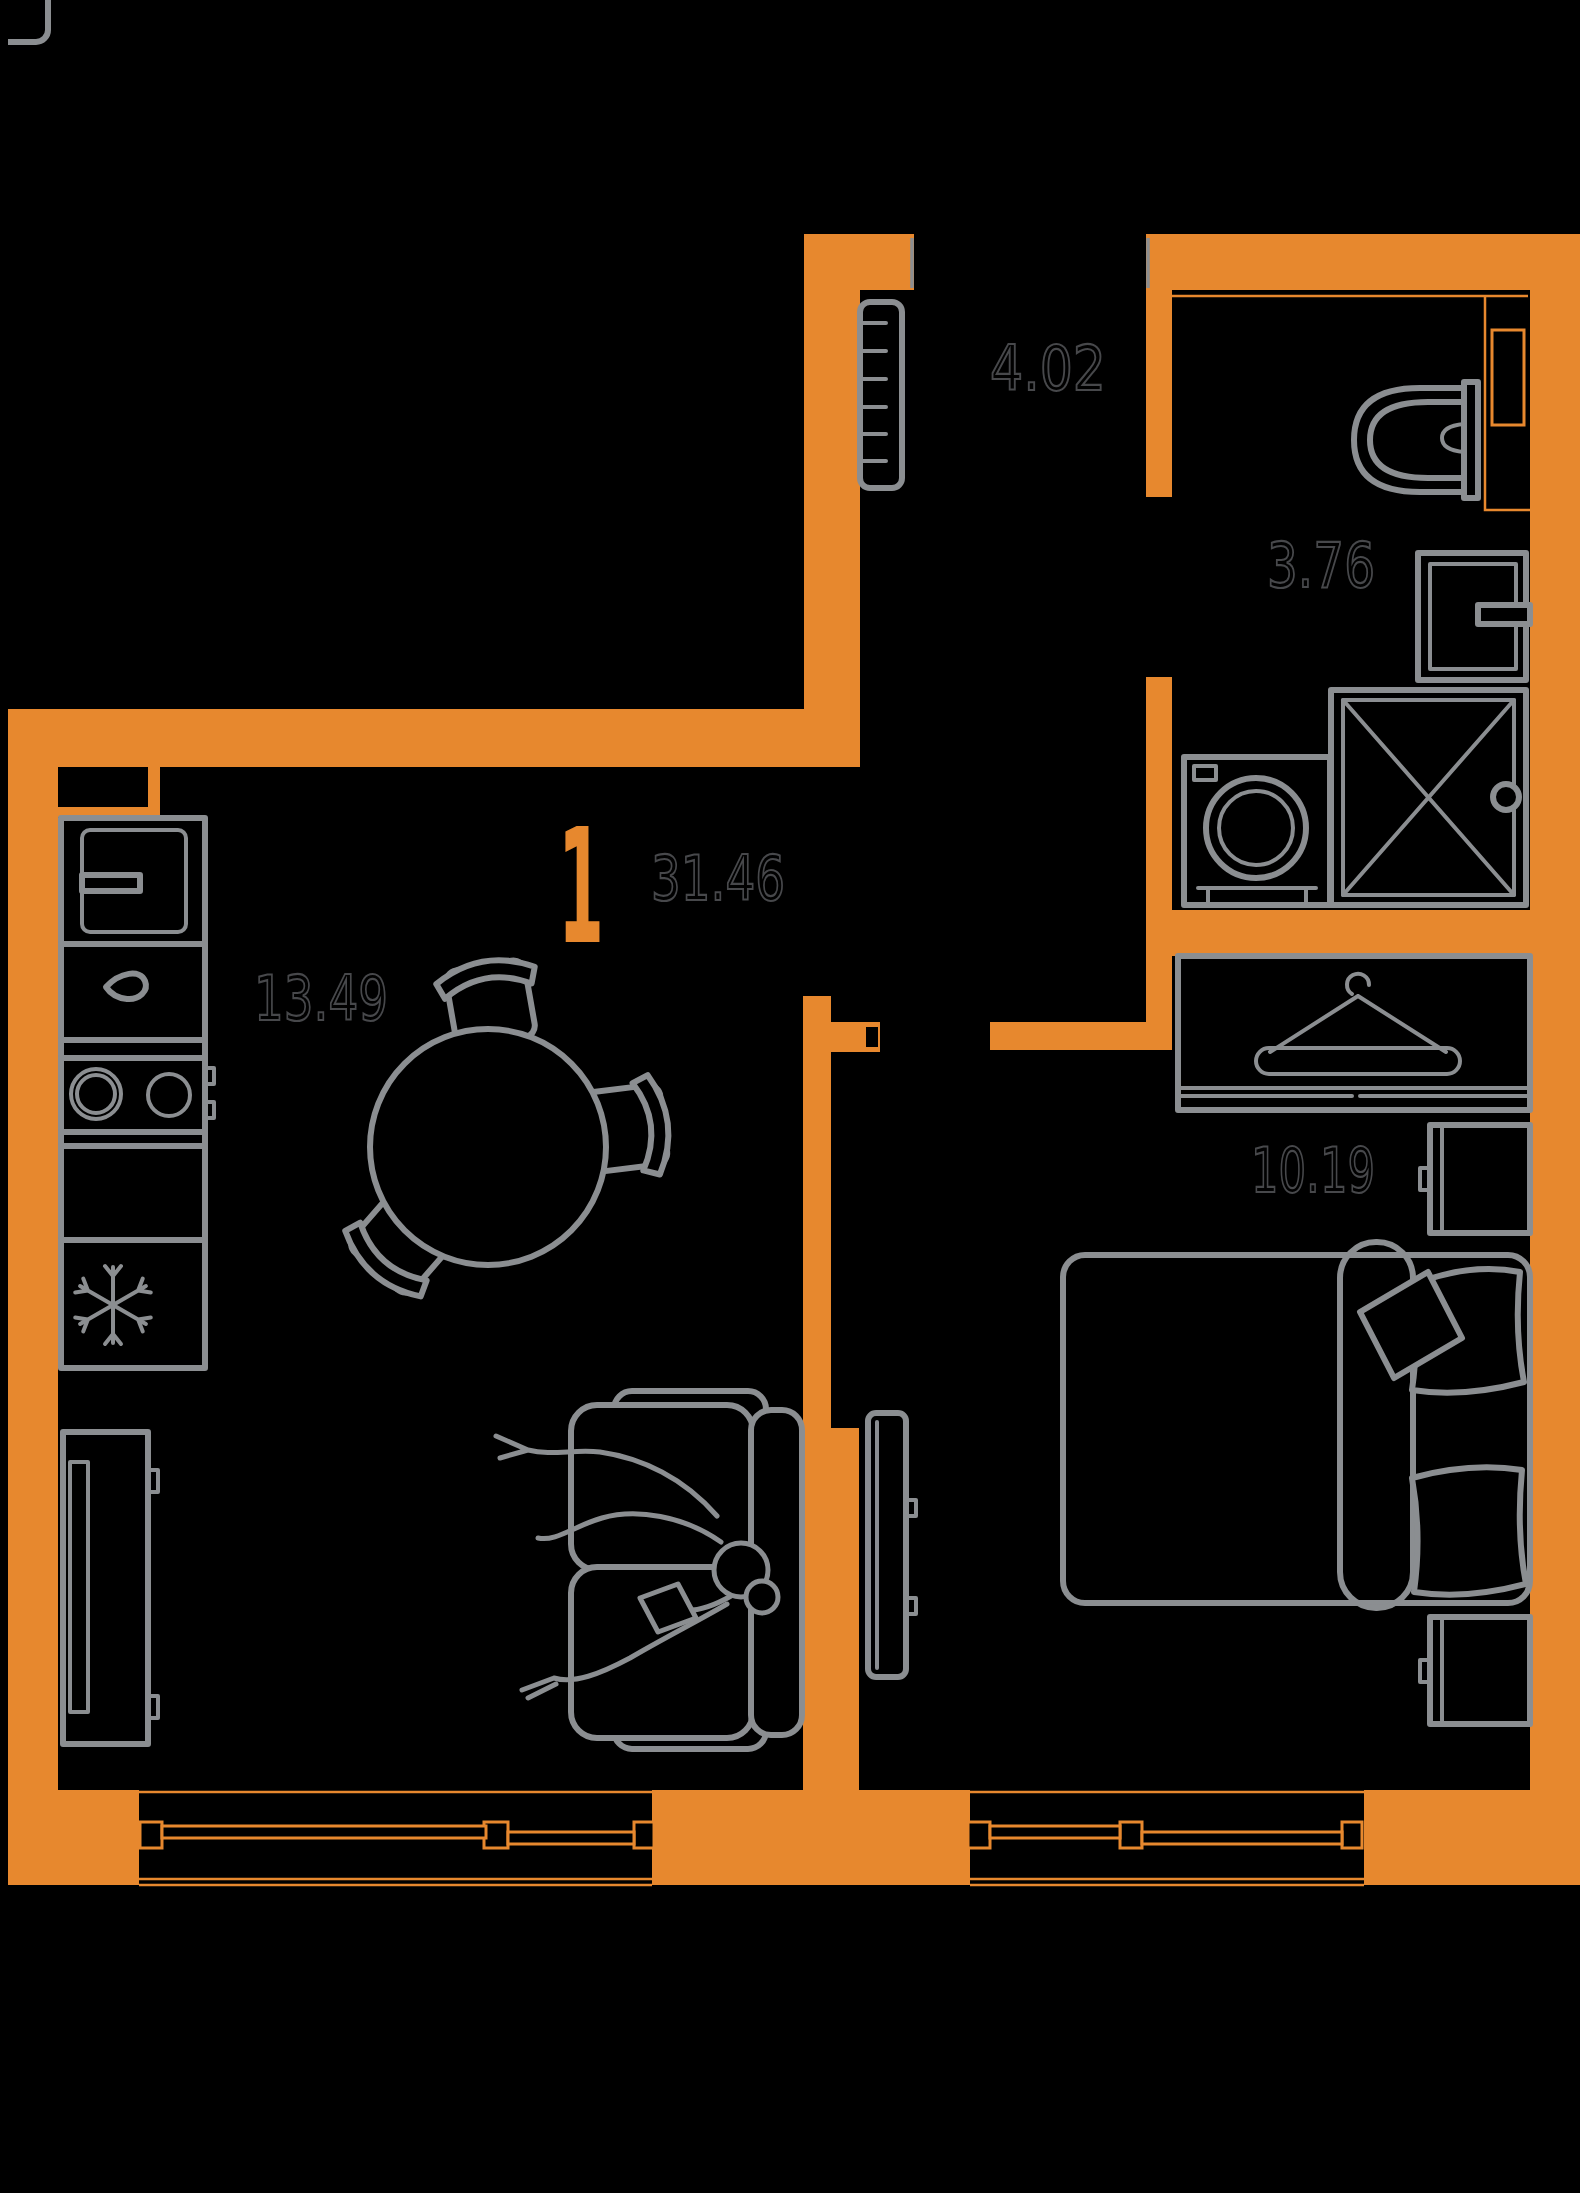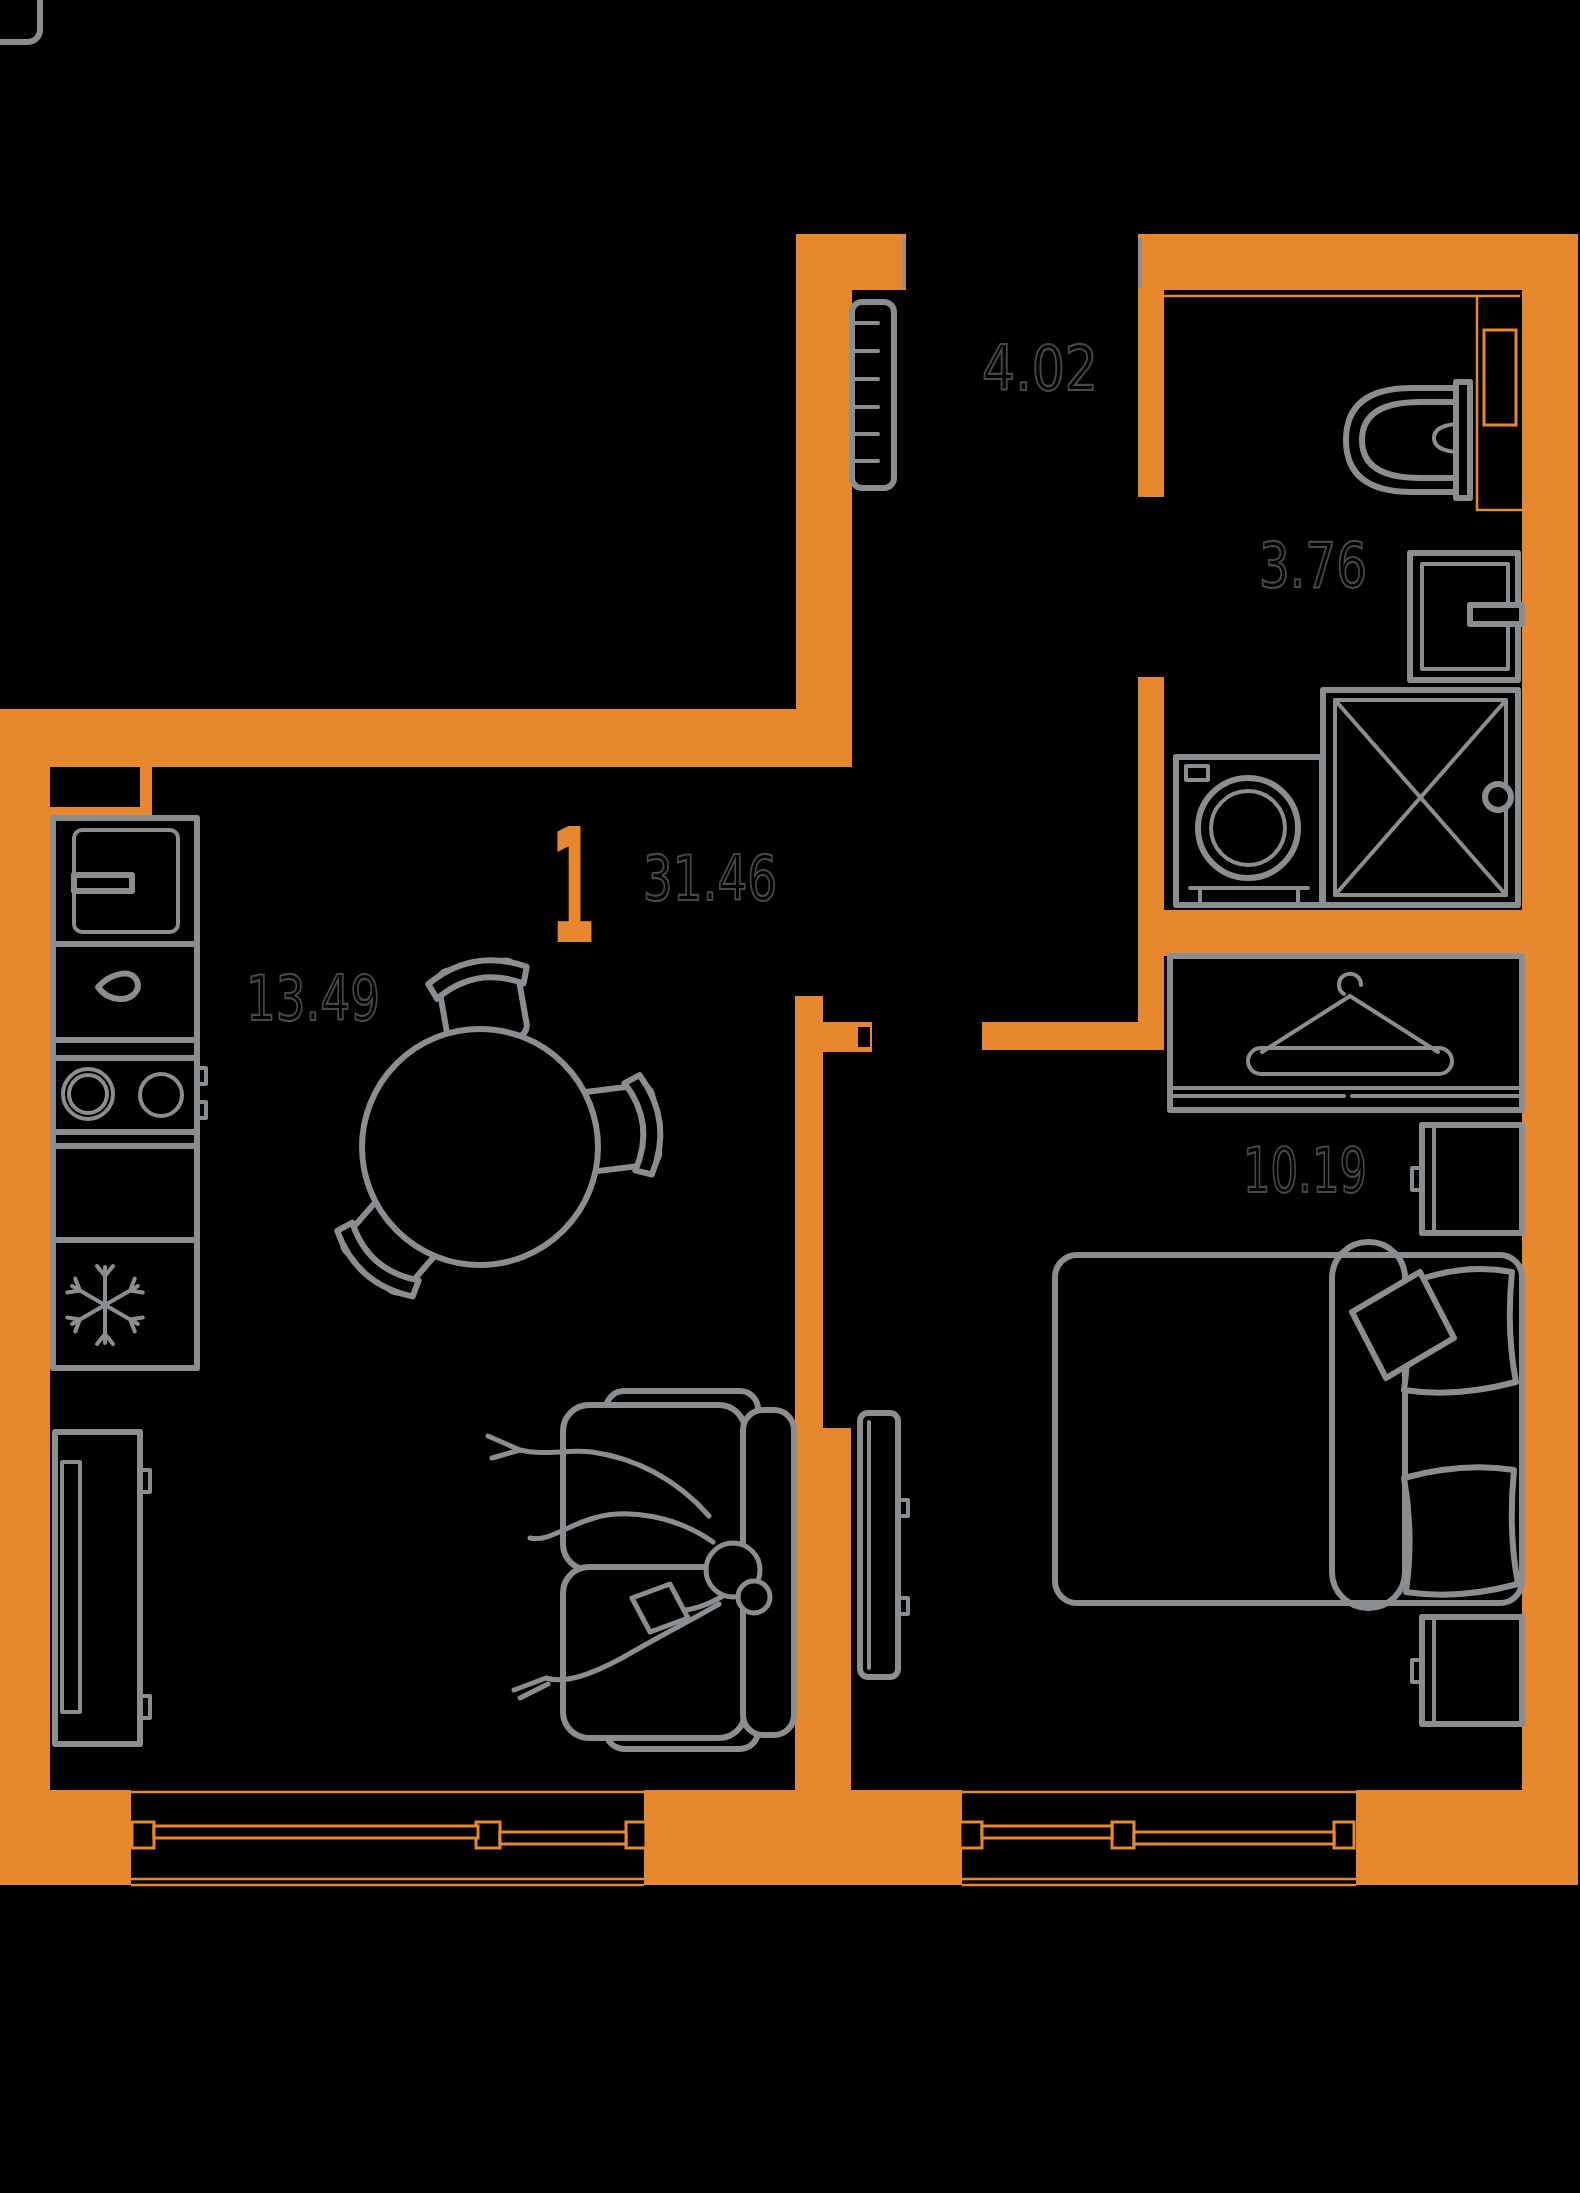--- a/index.html
+++ b/index.html
@@ -1,19 +1,19 @@
 <!DOCTYPE html>
 <html style="--background: #000000; --wall: #E7882E; --furniture: #8B8E91; --label_outline: #47484B;"><head>
 <meta charset="utf-8">
 <style>
   :root{
     --background:#000; --wall:#E7882E; --furniture:#8B8E91; --label_outline:#47484B;
   }
   html,body{margin:0;padding:0;background:var(--background);}
-  .stage{width:1292px;height:2193px;position:relative;background:var(--background);}
+  .stage{width:1292px;height:2193px;position:relative;background:var(--background);margin-left:8px;}
   svg{display:block}
   .wall{fill:var(--wall);stroke:none}
   .cut{fill:var(--background);stroke:none}
   .wlineThin{stroke:var(--wall);fill:none;stroke-width:2.5}
   .wrect{stroke:var(--wall);fill:var(--background);stroke-width:3}
   .furn{stroke:var(--furniture);fill:none;stroke-width:6;stroke-linejoin:round;stroke-linecap:round}
   .furnf{stroke:var(--furniture);fill:var(--background);stroke-width:6;stroke-linejoin:round}
   .thin{stroke-width:4}
   .person{stroke-width:5}
   .gcap{stroke:var(--furniture);stroke-width:3.5;fill:none}

